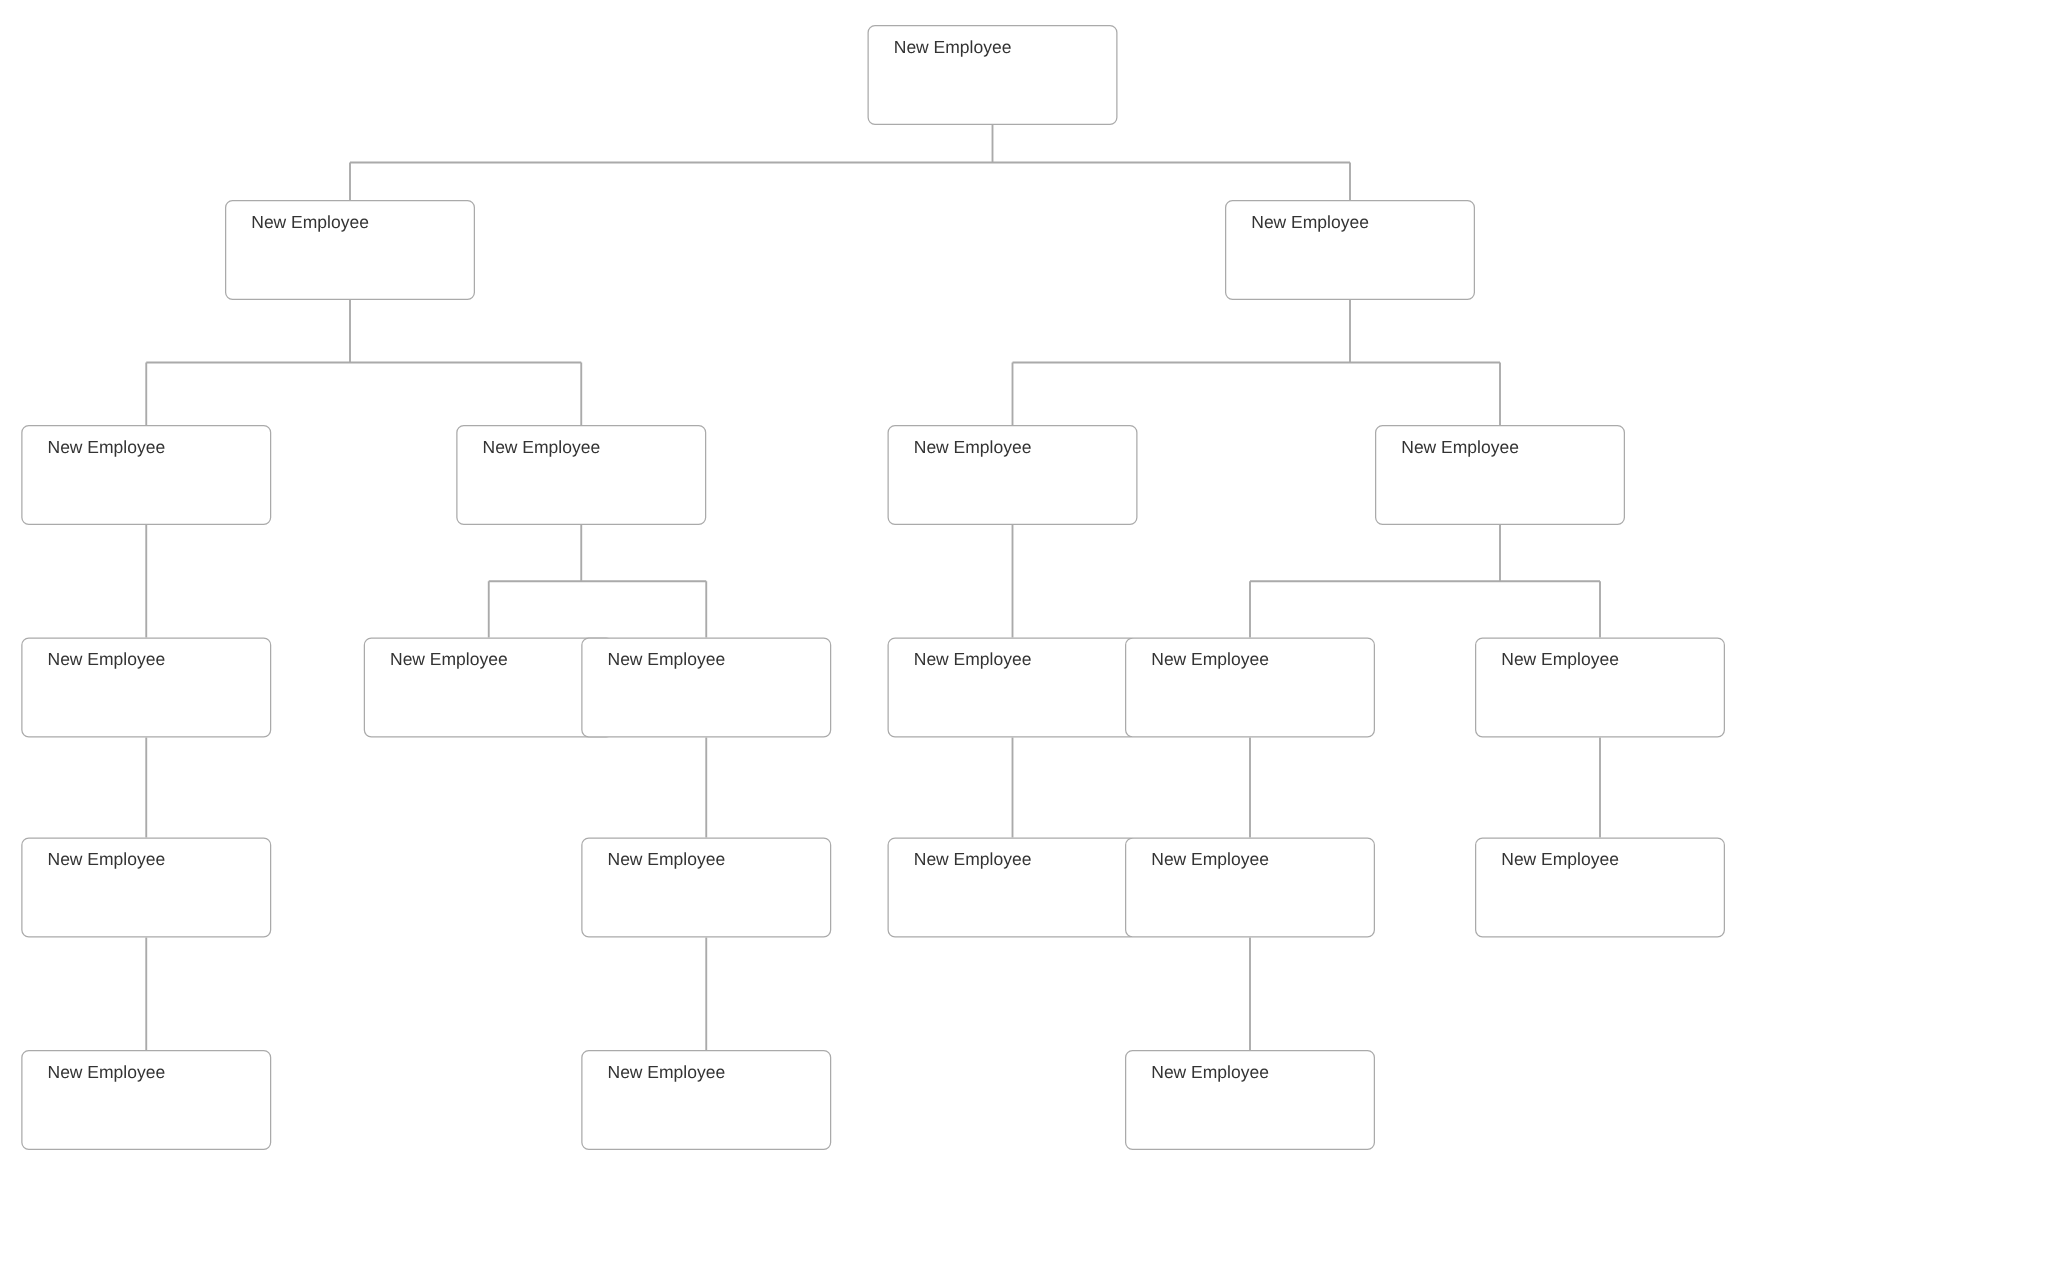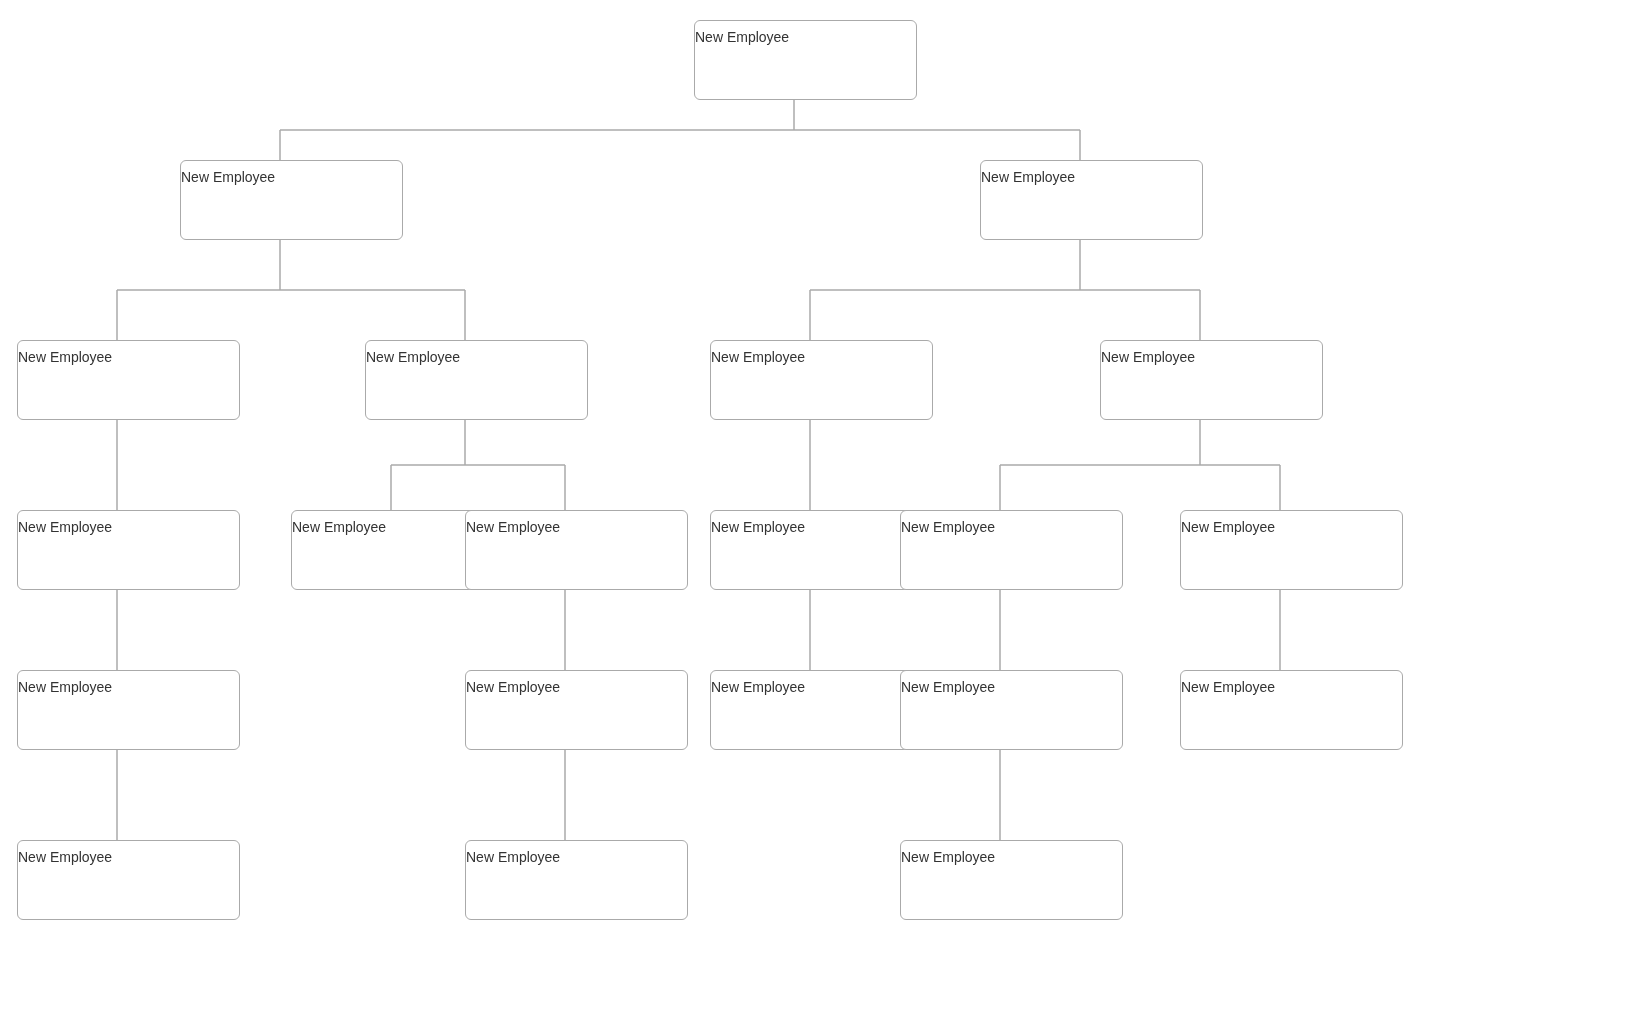--- a/index.html
+++ b/index.html
@@ -26,24 +26,24 @@
       width: 1627px;
       height: 980px;
     }
 
     
     .chart-node {
       position: absolute;
       display: flex;
       align-items: flex-start;
       justify-content: flex-start;
-      padding: 8px 0;
+      padding: 8px 20px;
       border: 1.5px solid #aaa;
       border-radius: 6px;
-      width: 223px;
+      width: 200px;
       height: 80px;
       background: #fff;
       font-size: 14px;
       color: #333;
       text-align: left;
     }
   </style>
 </head>
 <body>
 

